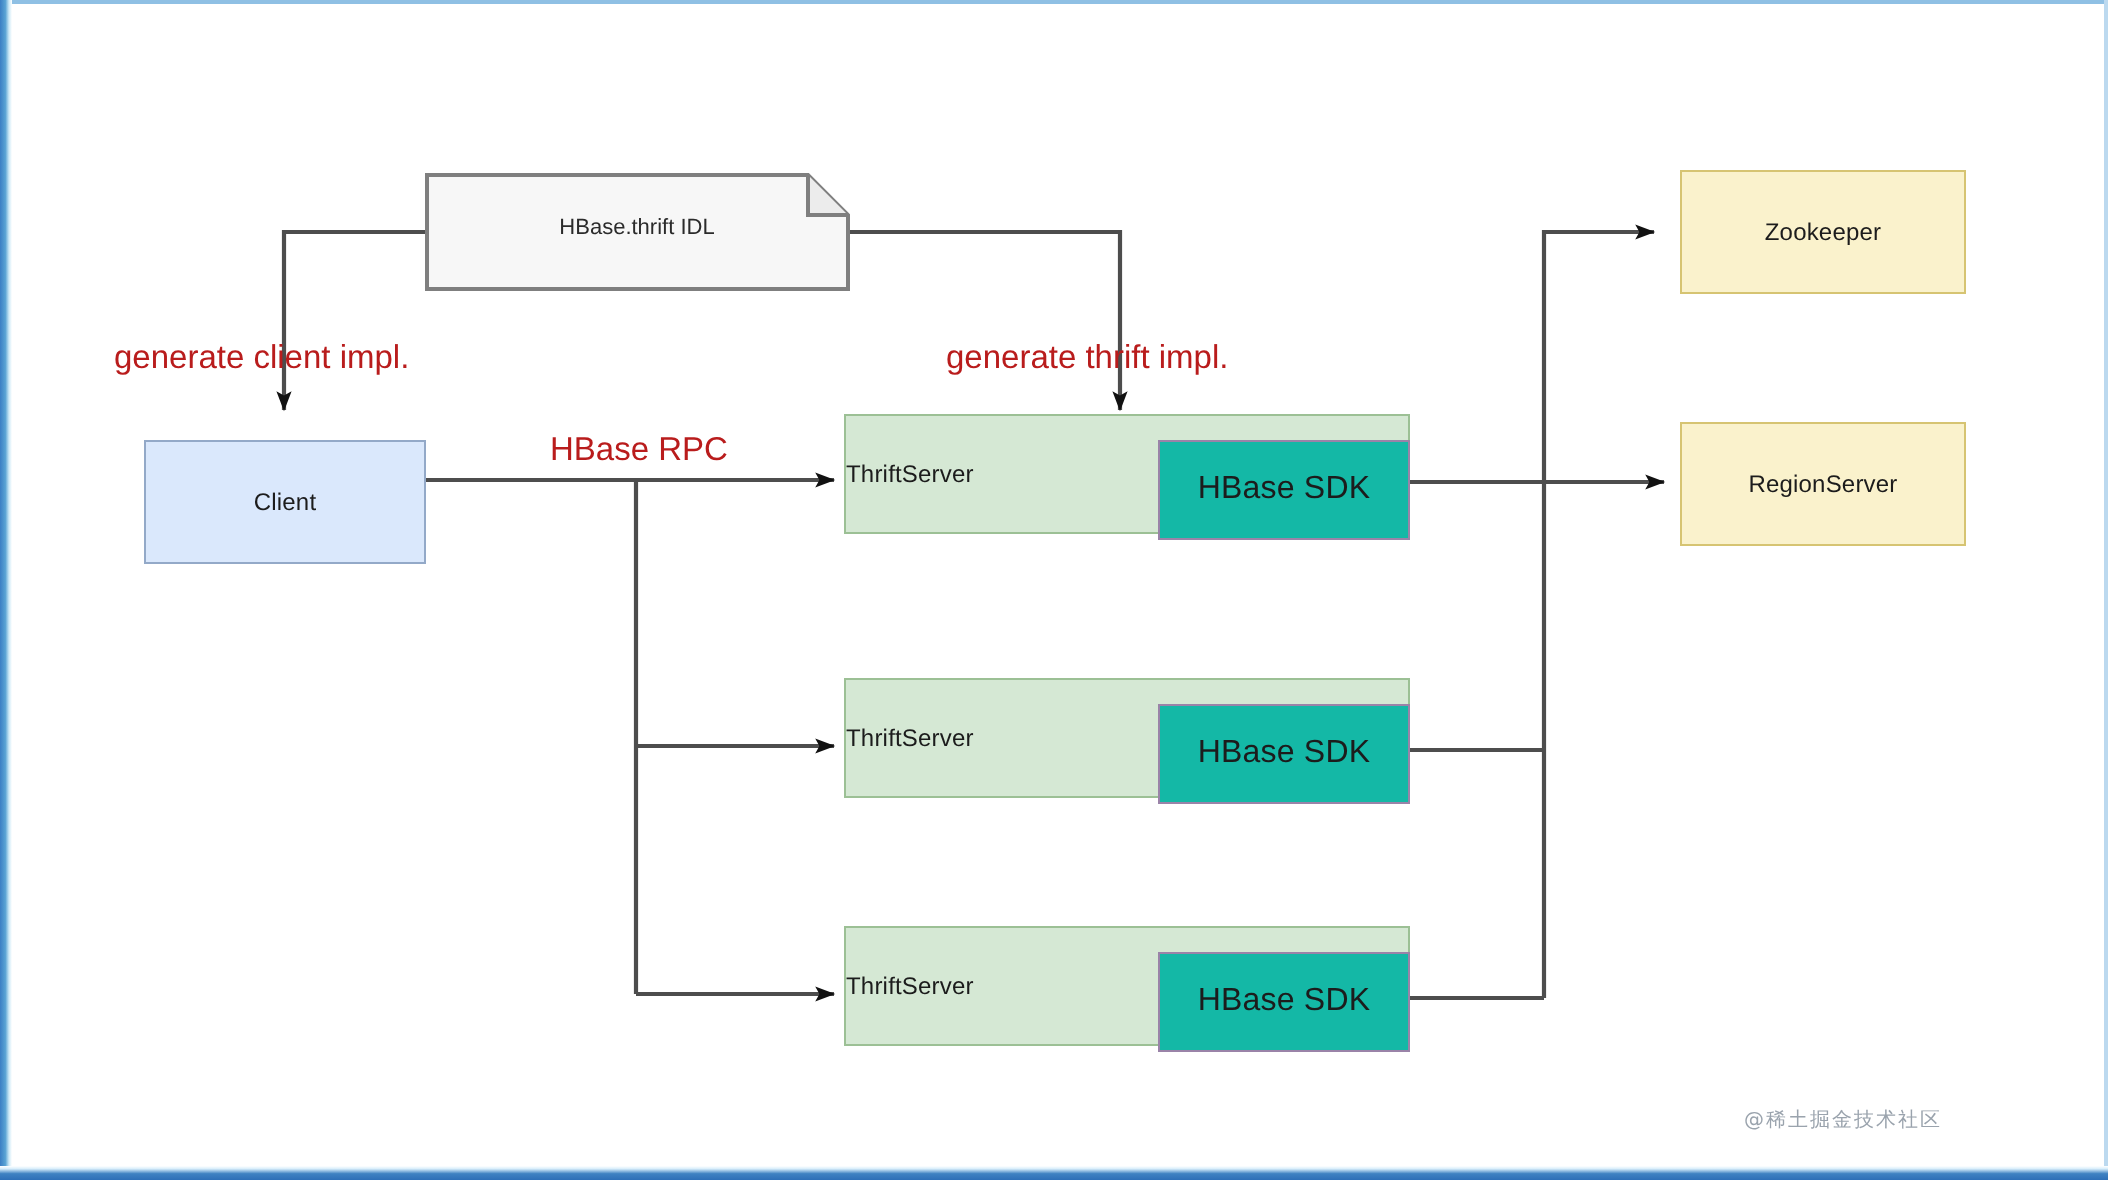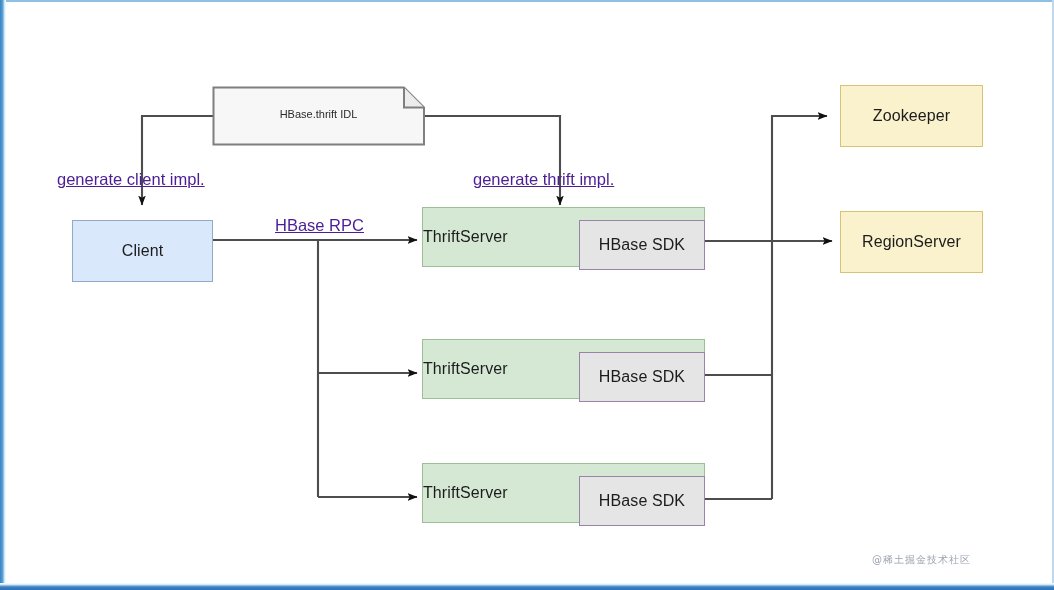--- a/index.html
+++ b/index.html
@@ -48,35 +48,35 @@
     height: 590px;
   }
 
   
   .node {
     position: absolute;
     box-sizing: border-box;
     display: flex;
     align-items: center;
     justify-content: center;
-    font-size: 16px;
+    font-size: 12px;
     color: #1c1c1c;
     letter-spacing: 0.1px;
   }
   .node-client {
     background: #dae8fc;
     border: 1.6px solid #93a9c8;
   }
   .node-thrift {
     background: #d5e8d4;
     border: 1.4px solid #9cc095;
     justify-content: flex-start;
   }
   .node-sdk {
-    background: #e5e5e5;
+    background: #14b8a6;
     border: 1.5px solid #9a83a8;
     font-size: 16px;
   }
   .node-yellow {
     background: #faf2cc;
     border: 1.6px solid #d6c472;
   }
 
   
   .node-doc {
@@ -89,23 +89,22 @@
   }
   .doc-label {
     position: relative;
     z-index: 2;
     padding-bottom: 4px;
   }
 
   .edge-label {
     position: absolute;
     font-size: 16.5px;
-    color: #4c1d95;
+    color: #b91c1c;
     white-space: nowrap;
-    text-decoration: underline;
   }
 
   .watermark {
     position: absolute;
     font-size: 10px;
     color: #9aa3ad;
     white-space: nowrap;
     letter-spacing: 1px;
     font-family: "DejaVu Sans", sans-serif;
   }

